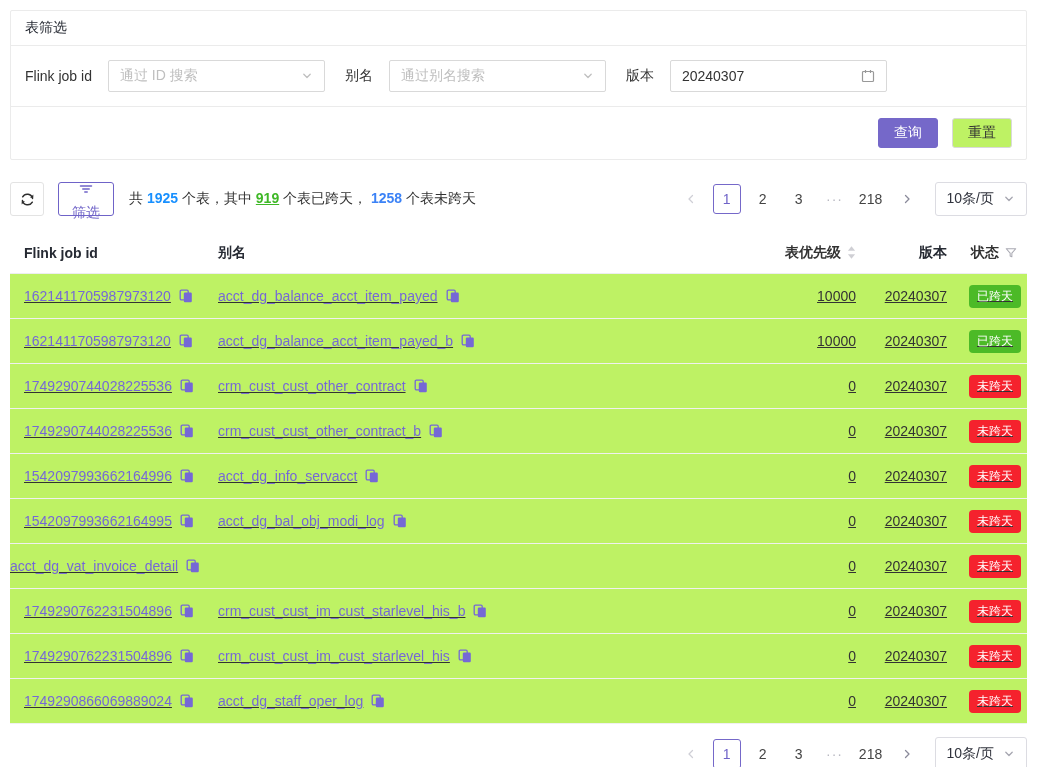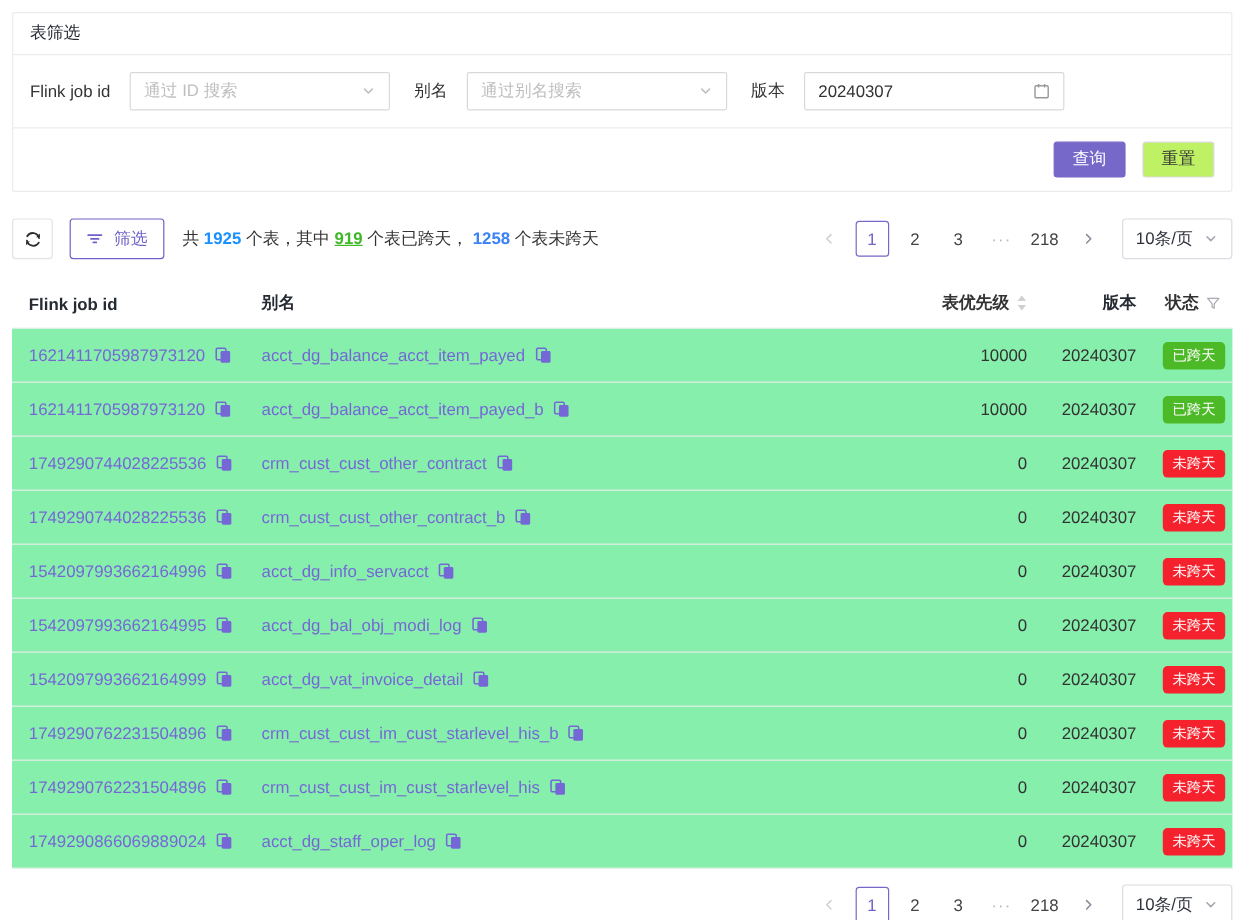--- a/index.html
+++ b/index.html
@@ -22,41 +22,41 @@
   .placeholder { color: #bfbfbf; }
   .input-value { color: #333; }
   .action-row { border-top: 1px solid #ebebeb; padding: 11px 14px; display: flex; justify-content: flex-end; gap: 14px; }
   .btn { height: 30px; padding: 0 15px; font-size: 14px; border-radius: 3px; border: 1px solid #d9d9d9; background: #bef264; color: #333; cursor: pointer; font-family: inherit; }
   .btn-primary { background: #7568c9; border-color: #7568c9; color: #fff; }
 
   
   .toolbar { margin-top: 22px; display: flex; align-items: center; justify-content: space-between; }
   .toolbar-left { display: flex; align-items: center; }
   .icon-btn { width: 34px; height: 34px; border: 1px solid #e3e3e3; border-radius: 3px; background: #fff; display: flex; align-items: center; justify-content: center; cursor: pointer; }
-  .filter-btn { height: 34px; margin-left: 14px; border: 1px solid #6f63c8; color: #6f63c8; background: #fff; border-radius: 3px; padding: 0 13px; display: flex; gap: 9px; align-items: center; cursor: pointer; font-size: 14px; font-family: inherit; }
+  .filter-btn { height: 34px; margin-left: 14px; border: 1px solid #6f63c8; color: #6f63c8; background: #fff; border-radius: 3px; padding: 0 13px; display: flex; gap: 9px; align-items: center; cursor: pointer; font-size: 14px; font-family: inherit; flex-direction: column; }
   .summary { margin-left: 15px; color: #333; white-space: nowrap; }
   .num { font-weight: 700; }
   .num-blue { color: #1890ff; }
   .num-green { color: #3fb827; text-decoration: underline; }
   .num-red { color: #3b82f6; }
 
   
   .pager-wrap { display: flex; align-items: center; }
   .pg-btn, .pg-item { min-width: 28px; height: 30px; display: inline-flex; align-items: center; justify-content: center; margin-left: 8px; border-radius: 3px; color: #444; cursor: pointer; user-select: none; }
   .pg-btn { color: #8a8a9a; }
   .pg-btn.disabled { color: #cfcfd6; cursor: default; }
   .pg-item.active { border: 1px solid #7568c9; color: #6f63c8; }
   .pg-item.dots { color: #b9b9c2; letter-spacing: 1px; cursor: default; }
   .page-size { height: 34px; border: 1px solid #dcdce2; border-radius: 3px; padding: 0 11px; display: inline-flex; align-items: center; gap: 9px; margin-left: 14px; color: #30333d; cursor: pointer; background: #fff; }
   .page-size svg { color: #a6a6b0; }
 
   
   .table { margin-top: 16px; }
   .thead { display: flex; align-items: center; height: 42px; border-bottom: 1px solid #ededf0; font-weight: 700; color: #262a33; }
-  .trow { display: flex; align-items: center; height: 45px; border-bottom: 1px solid #f0f0f0; background: #86efac; }
+  .trow { display: flex; align-items: center; height: 45px; border-bottom: 1px solid #f0f0f0; background: #bef264; text-decoration: underline; }
   .cell { display: flex; align-items: center; }
   .col-id { width: 208px; padding-left: 14px; gap: 8px; }
   .col-alias { flex: 1; gap: 8px; }
   .col-priority { width: 120px; justify-content: flex-end; gap: 6px; }
   .col-version { width: 91px; justify-content: flex-end; }
   .col-status { width: 80px; padding-left: 22px; gap: 6px; }
   .thead .col-status { padding-left: 24px; }
   .link { color: #7568d6; text-decoration: none; cursor: pointer; }
   .copy { display: inline-flex; cursor: pointer; line-height: 0; }
   .badge { color: #fff; font-size: 12px; padding: 3px 8px; border-radius: 4px; white-space: nowrap; }
@@ -344,29 +344,20 @@
       </span>
     </div>
     <div class="cell col-priority plain">0</div>
     <div class="cell col-version plain">20240307</div>
     <div class="cell col-status">
       <span class="badge" style="background: rgb(245, 34, 45);">未跨天</span>
     </div>
   </div>
 
   <div class="trow">
-    <div class="cell col-id">
-      <a class="link">1542097993662164999</a>
-      <span class="copy">
-        <svg width="14" height="14" viewBox="0 0 14 14">
-                <rect x="1.2" y="1.2" width="8" height="9.6" rx="1.2" fill="none" stroke="#7568d6" stroke-width="1.3"></rect>
-                <rect x="4.8" y="3.6" width="8" height="9.6" rx="1.2" fill="#7568d6"></rect>
-              </svg>
-      </span>
-    </div>
     <div class="cell col-alias">
       <a class="link">acct_dg_vat_invoice_detail</a>
       <span class="copy">
         <svg width="14" height="14" viewBox="0 0 14 14">
                 <rect x="1.2" y="1.2" width="8" height="9.6" rx="1.2" fill="none" stroke="#7568d6" stroke-width="1.3"></rect>
                 <rect x="4.8" y="3.6" width="8" height="9.6" rx="1.2" fill="#7568d6"></rect>
               </svg>
       </span>
     </div>
     <div class="cell col-priority plain">0</div>

